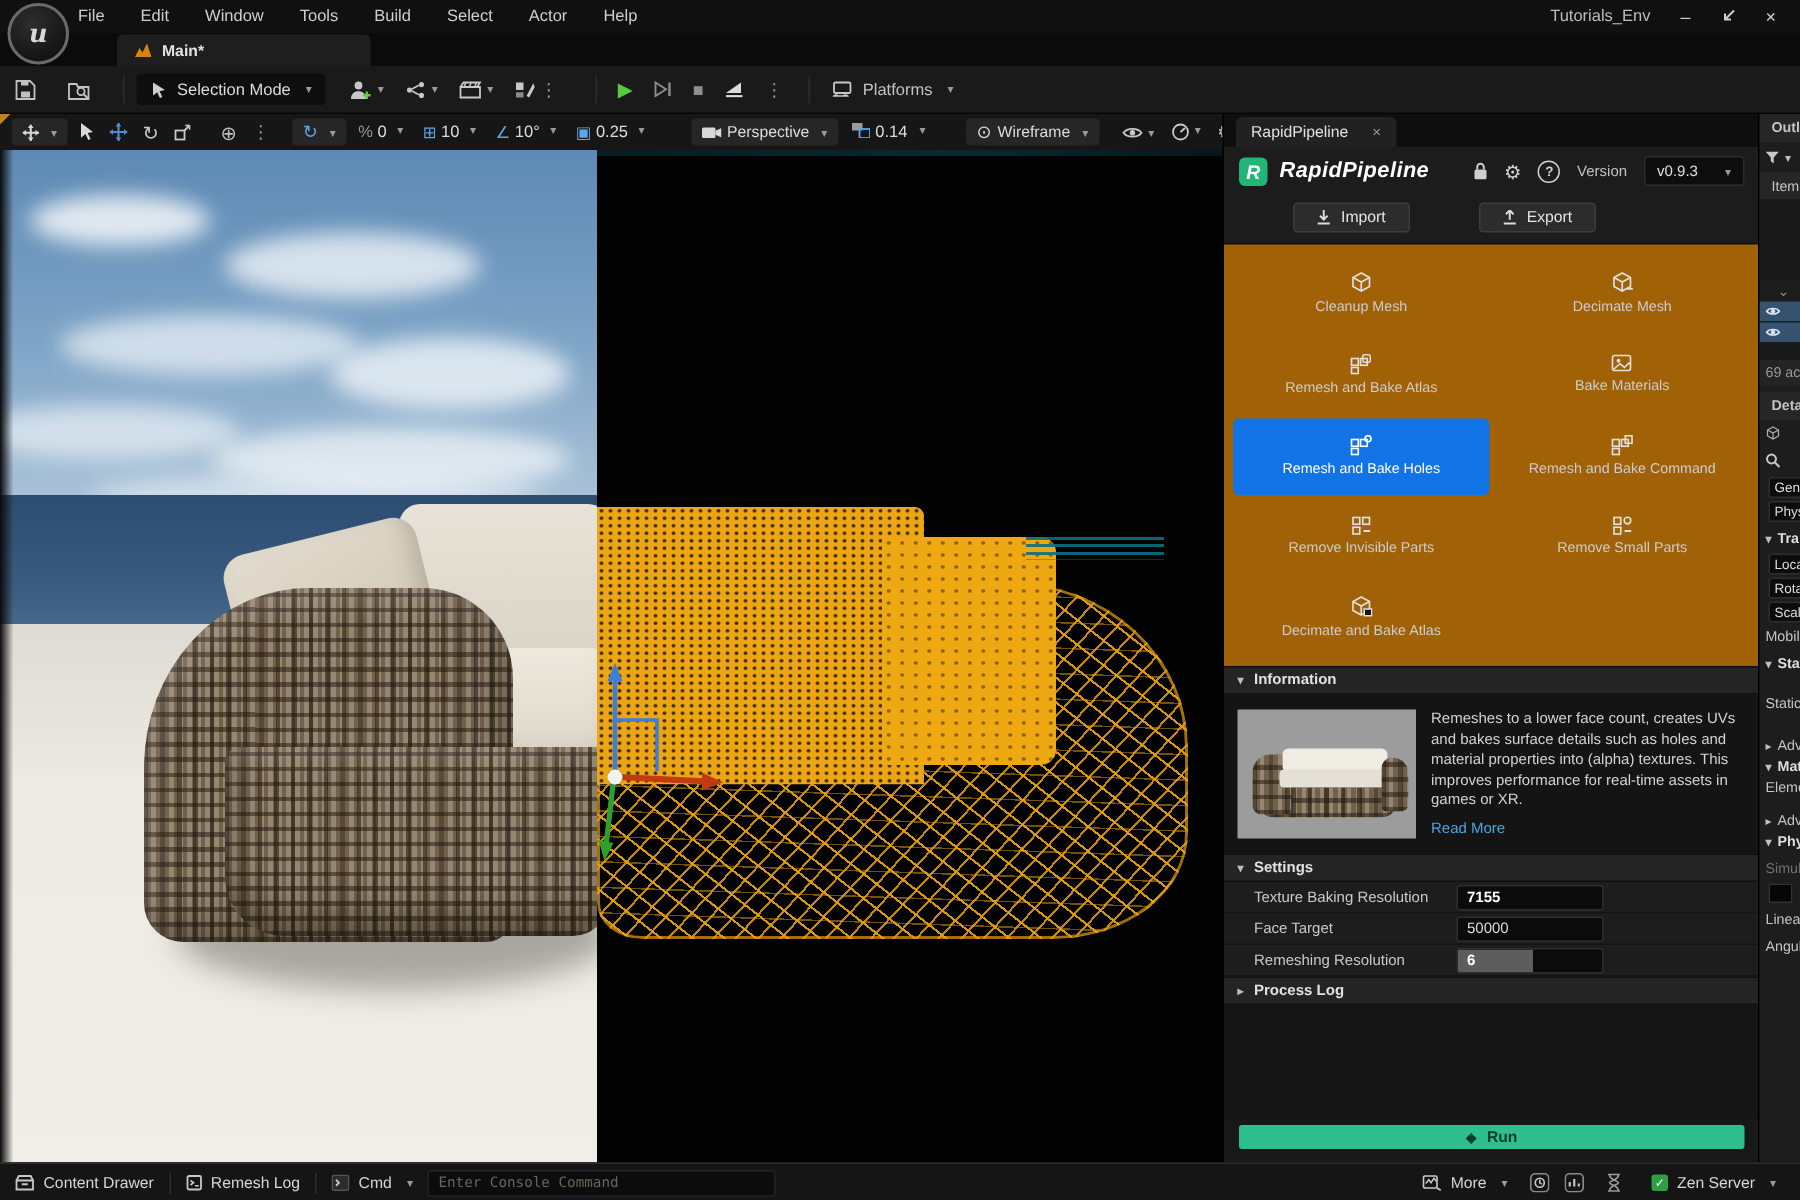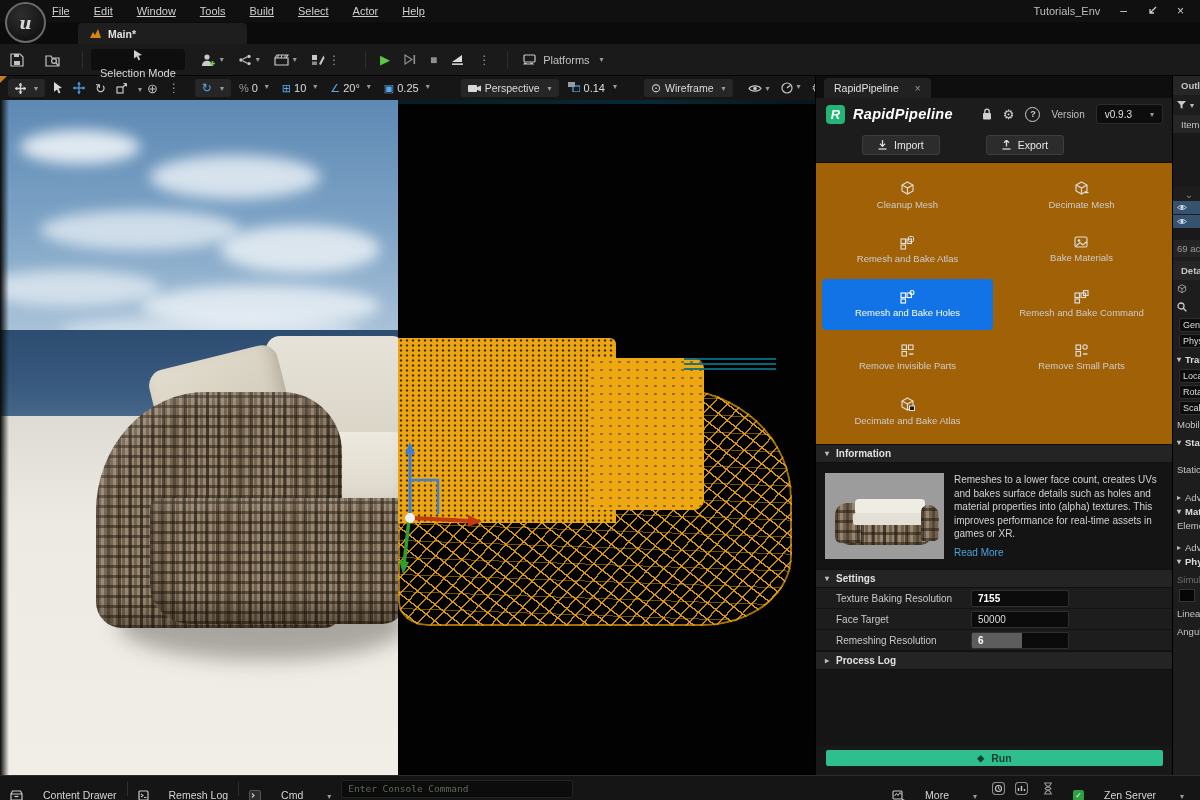--- a/index.html
+++ b/index.html
@@ -12,36 +12,36 @@
   .divider{width:1px;height:18px;background:#2e2e2e;margin:0 8px;}
 
   
   .titlebar{position:absolute;top:0;left:0;right:0;height:22px;background:#101010;
             display:flex;align-items:center;z-index:10;}
   .ue-logo{position:absolute;left:5px;top:2px;width:37px;height:37px;border-radius:50%;
            background:radial-gradient(circle at 38% 30%,#2e2e2e,#0a0a0a);
            border:2px solid #6a6a6a;z-index:30;display:flex;align-items:center;justify-content:center;
            font-family:"DejaVu Serif",serif;font-style:italic;font-weight:bold;color:#d8d8d8;font-size:17px;}
   .menus{display:flex;gap:24px;margin-left:52px;}
-  .menu-item{color:#cfcfcf;cursor:default;text-decoration:underline;}
+  .menu-item{color:#cfcfcf;cursor:default;}
   .win-right{margin-left:auto;display:flex;align-items:center;gap:20px;padding-right:16px;color:#bdbdbd;}
   .win-btn{font-size:12px;color:#cfcfcf;}
 
   
   .tabstrip{position:absolute;top:22px;left:0;right:0;height:22px;background:#0b0b0b;z-index:5;}
   .tab-main{position:absolute;left:48px;top:1px;height:21px;width:157px;background:#1e1e1e;
             border-radius:4px 4px 0 0;display:flex;align-items:center;gap:7px;padding-left:12px;
             color:#e2e2e2;font-weight:bold;font-size:10.5px;margin-left:30px;}
 
   
   .maintoolbar{position:absolute;top:44px;left:0;right:0;height:31px;background:#1a1a1a;
                border-bottom:1px solid #060606;display:flex;align-items:center;z-index:5;}
   .tb-ic{margin:0 7px;color:#c2c2c2;}
   .pill{display:flex;align-items:center;gap:6px;background:#0e0e0e;border-radius:3px;
-        height:21px;padding:0 9px;color:#dcdcdc;flex-direction:column;}
+        height:21px;padding:0 9px;color:#dcdcdc;}
   .play{color:#59c93f;font-size:13px;}
   .graybtn{color:#8f8f8f;font-size:12px;}
 
   
   .vp-toolbar{position:absolute;top:76px;left:0;width:815px;height:24px;background:#161616;
               display:flex;align-items:center;font-size:10.5px;z-index:4;}
   .vpt-ic{margin:0 5px;color:#bdbdbd;font-size:11px;}
   .vpt-pill{display:flex;align-items:center;gap:4px;background:#262626;border-radius:3px;
             height:18px;padding:0 7px;margin:0 3px;color:#dcdcdc;}
   .blue-ic{color:#5aa7e8;}
@@ -152,21 +152,21 @@
   .s-head{background:#262626;height:19px;font-weight:bold;}
   .s-pill{background:#0c0c0c;border:1px solid #2e2e2e;border-radius:2px;height:12px;margin:2px 0 2px 6px;
           padding-left:3px;font-size:9px;color:#ddd;display:flex;align-items:center;white-space:nowrap;overflow:hidden;}
   .s-blue{background:#35536e;height:13px;}
   .s-sec{font-weight:bold;color:#dedede;}
   .s-dim{color:#6e6e6e;}
 
   
   .statusbar{position:absolute;top:775px;left:0;right:0;height:25px;background:#151515;
              border-top:1px solid #2c2c2c;display:flex;align-items:center;z-index:10;font-size:10.5px;}
-  .sb-item{display:flex;align-items:flex-end;gap:20px;padding:0 10px;color:#d6d6d6;height:100%;}
+  .sb-item{display:flex;align-items:center;gap:6px;padding:0 10px;color:#d6d6d6;height:100%;}
   .sb-div{width:1px;height:14px;background:#2e2e2e;}
   .console{width:218px;height:16px;background:#0c0c0c;border:1px solid #232323;border-radius:2px;
            color:#6f7d68;font-family:"DejaVu Sans Mono",monospace;font-size:9.5px;padding:0 6px;outline:none;}
   .console::placeholder{color:#5d6b57;}
   .zen-dot{width:11px;height:11px;border-radius:2px;background:#2ea043;color:#fff;font-size:8px;
            display:flex;align-items:center;justify-content:center;}
   svg{display:block;}
 </style>
 </head>
 <body>
@@ -324,21 +324,21 @@
     <span class="vpt-ic chev" style="gap:3px;display:inline-flex;">
       <span style="color:#9a9a9a;">%</span>
       <span style="color:#dcdcdc;">0</span>
     </span>
     <span class="vpt-ic chev" style="gap:3px;display:inline-flex;margin-left:8px;">
       <span class="blue-ic">⊞</span>
       <span style="color:#dcdcdc;">10</span>
     </span>
     <span class="vpt-ic chev" style="gap:3px;display:inline-flex;margin-left:8px;">
       <span class="blue-ic">∠</span>
-      <span style="color:#dcdcdc;">20°</span>
+      <span style="color:#dcdcdc;">10°</span>
     </span>
     <span class="vpt-ic chev" style="gap:3px;display:inline-flex;margin-left:8px;">
       <span class="blue-ic">▣</span>
       <span style="color:#dcdcdc;">0.25</span>
     </span>
     <div class="vpt-pill chev" style="margin-left:26px;">
       <svg width="13" height="9" viewBox="0 0 13 9">
           <rect x="0" y="1" width="9" height="7" rx="1" fill="#d8d8d8"></rect>
           <path d="M9 3.2 L13 1.4 V7.6 L9 5.8 Z" fill="#d8d8d8"></path>
         </svg>

